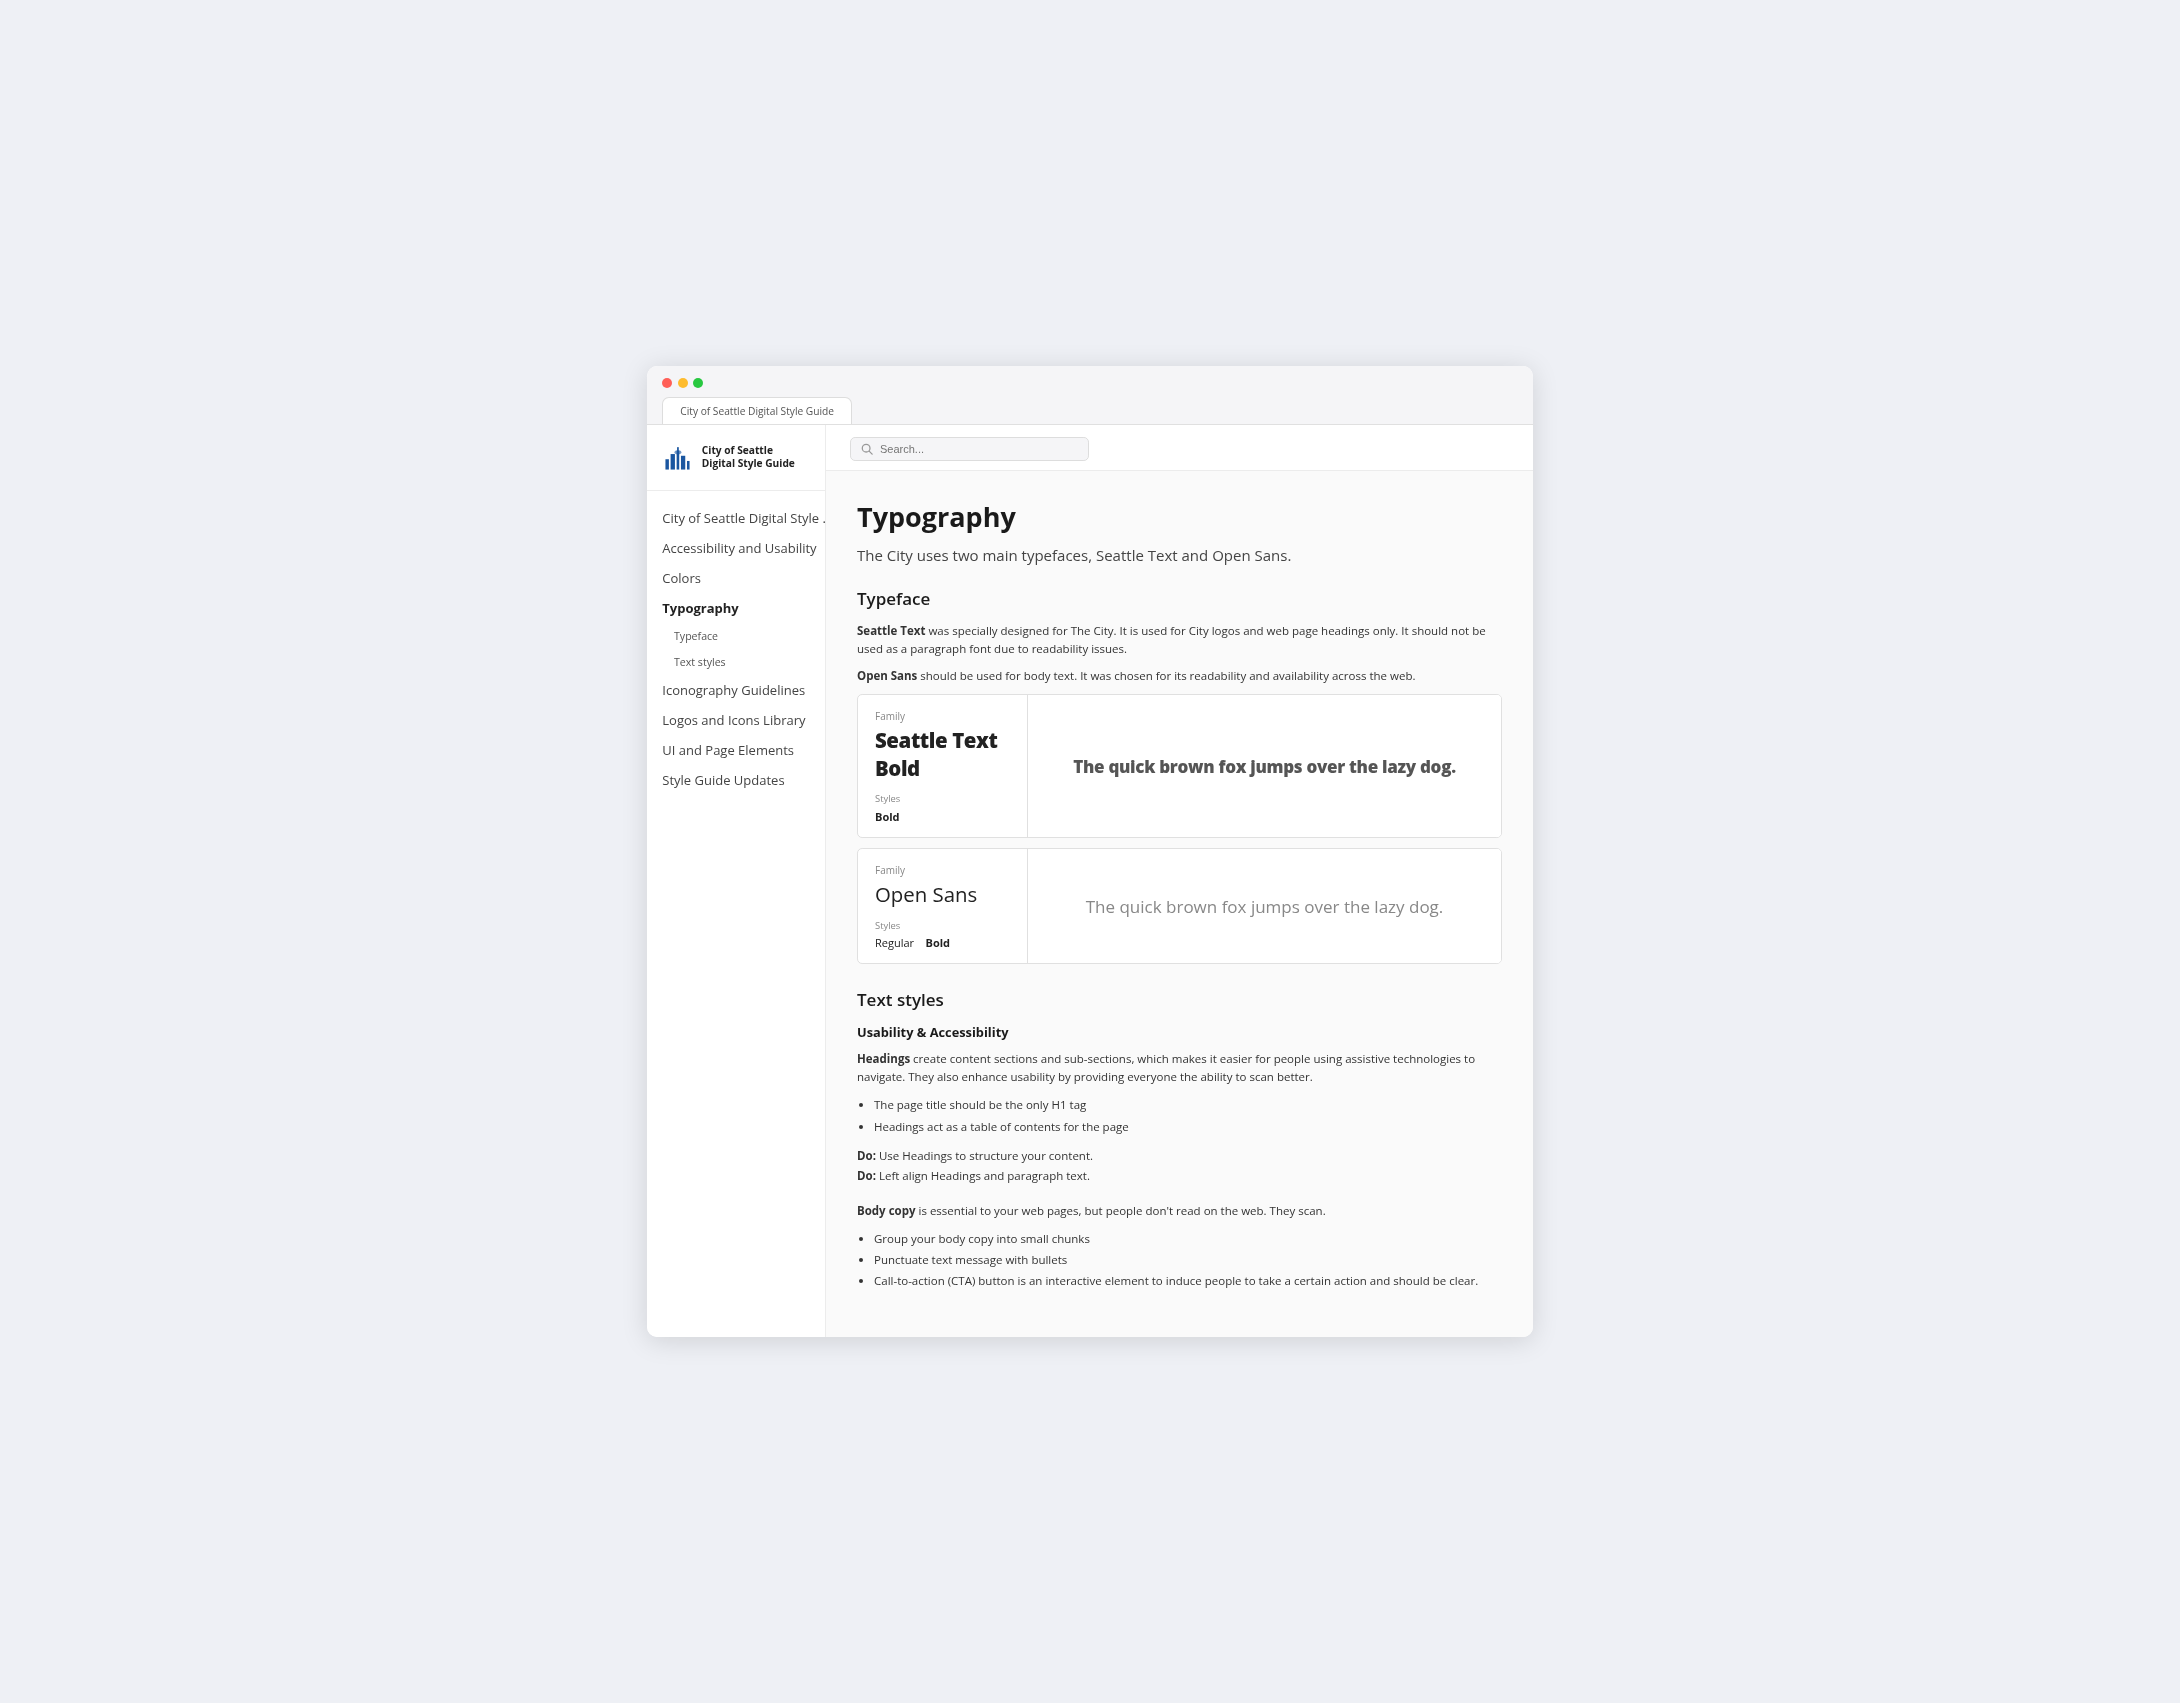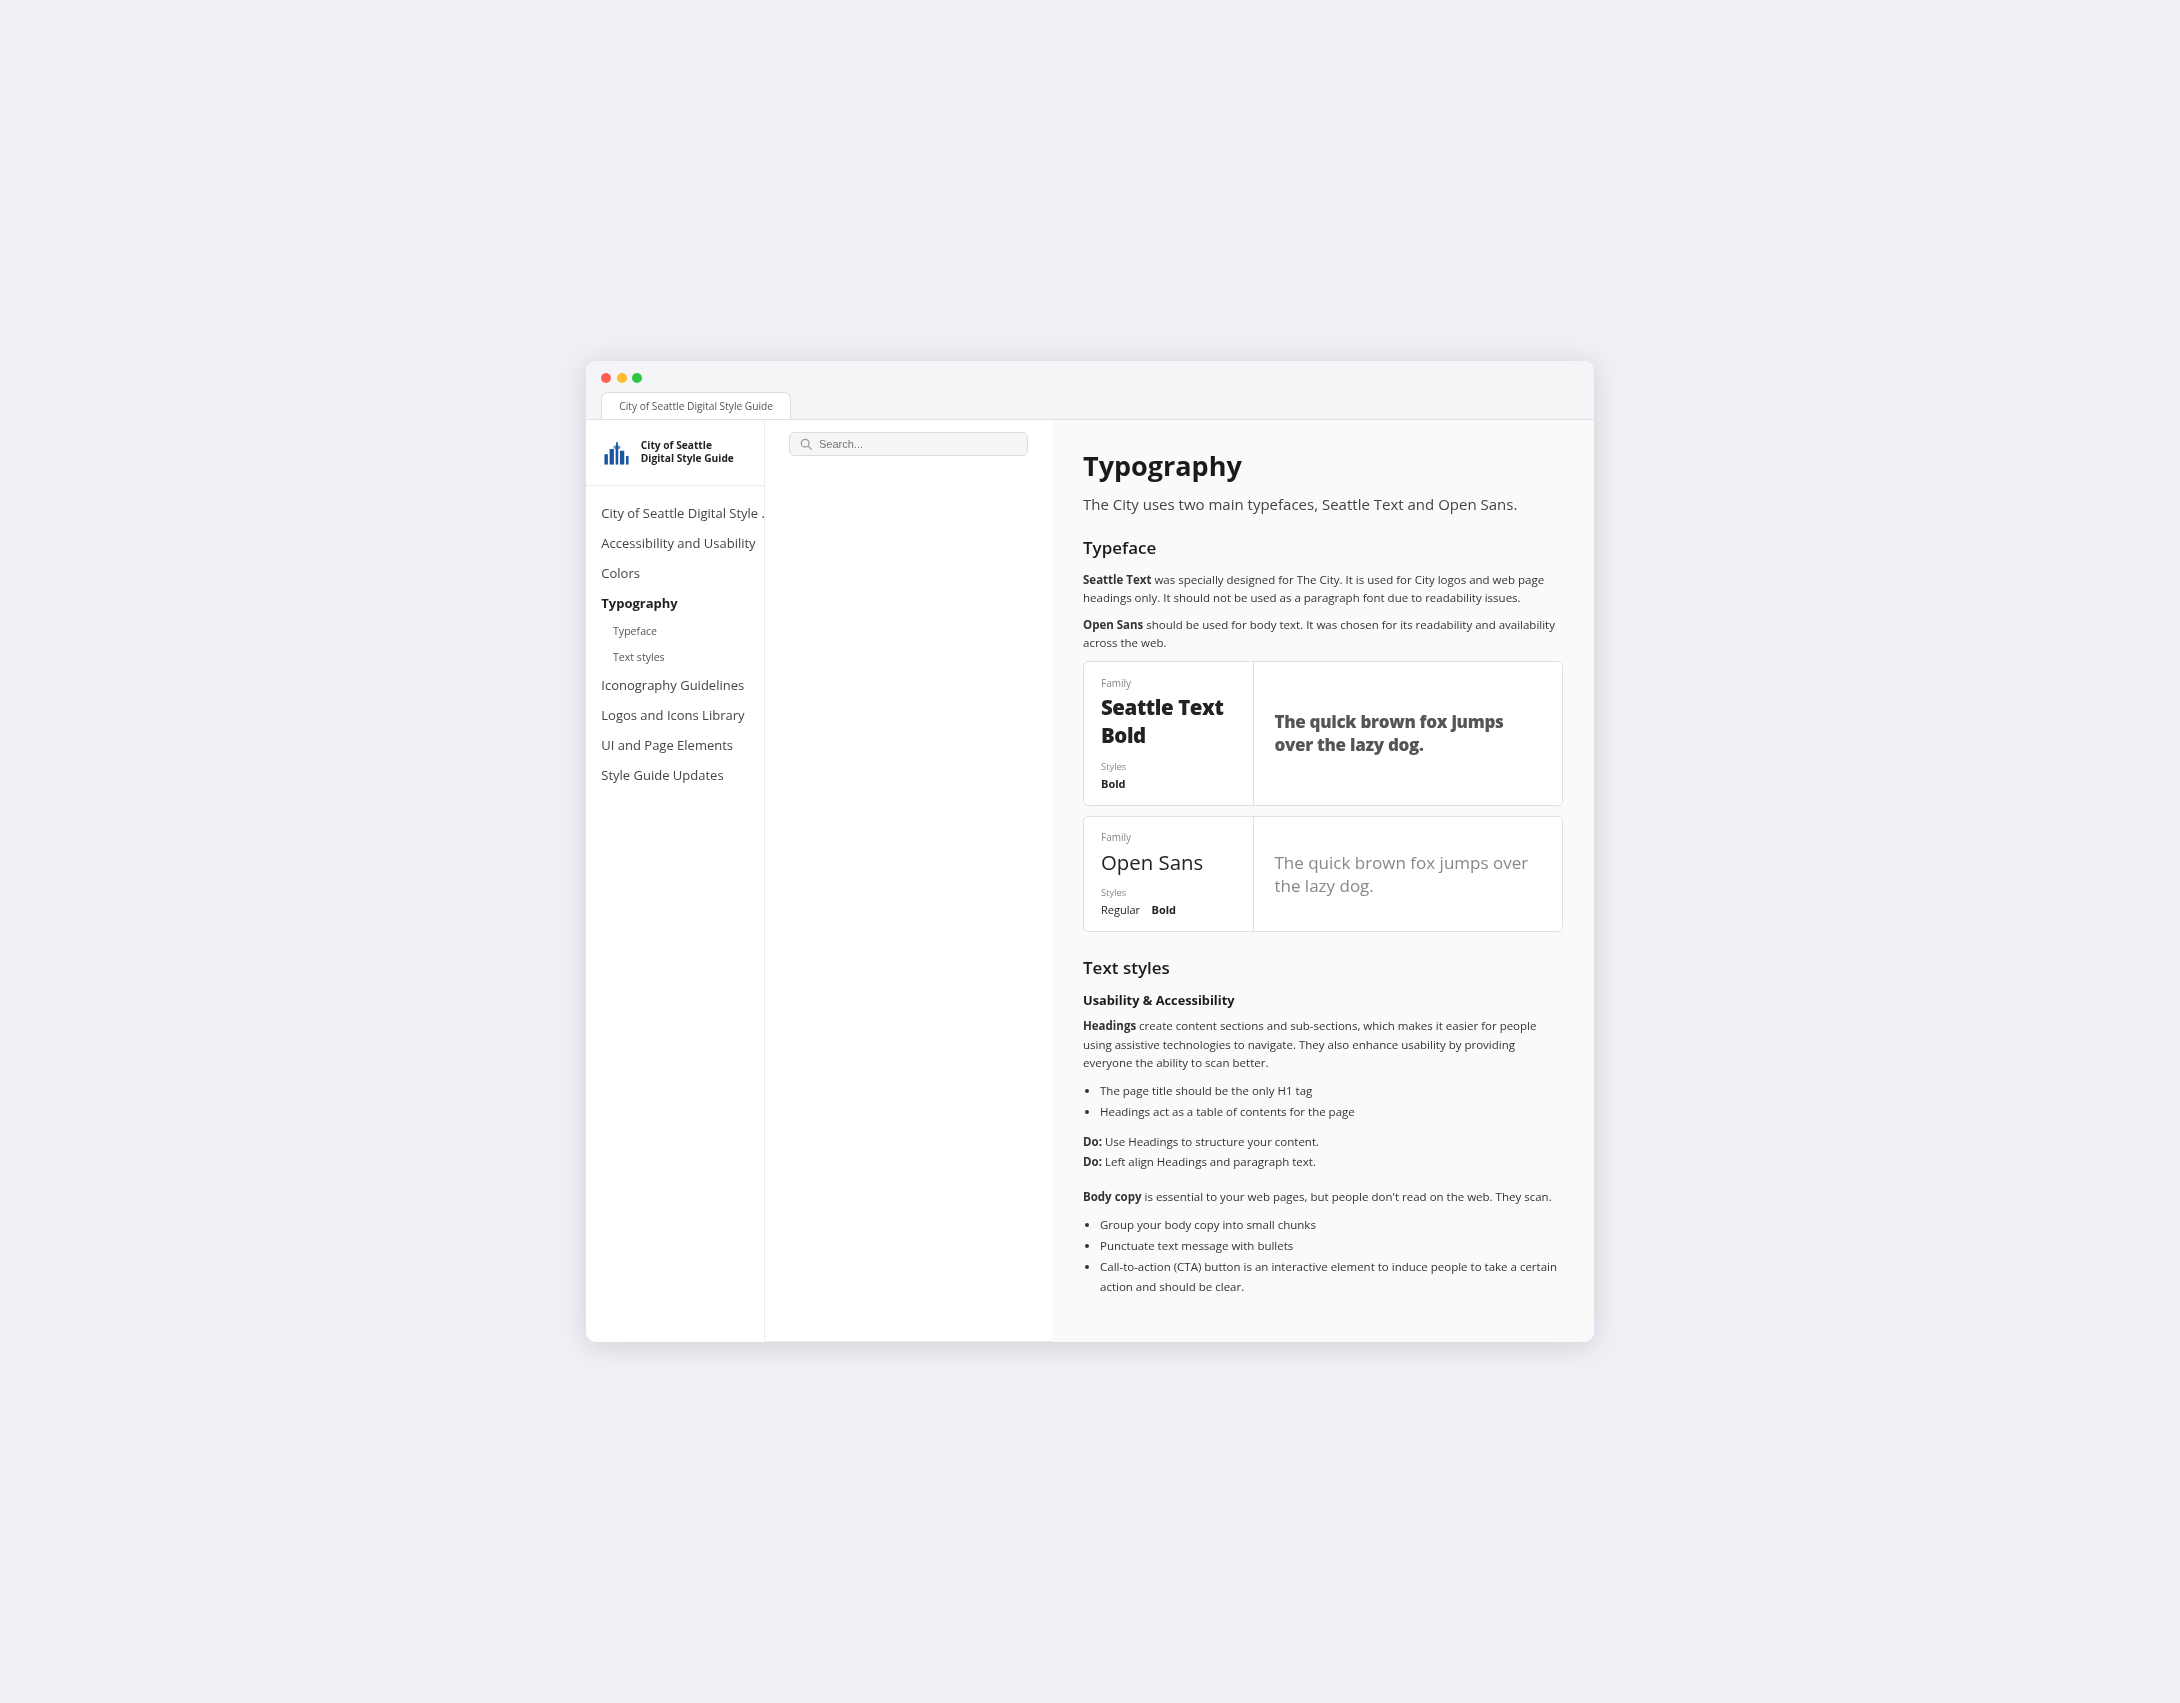--- a/index.html
+++ b/index.html
@@ -13,21 +13,21 @@
       display: flex;
       align-items: center;
       justify-content: center;
       padding: 34px;
     }
 
     .browser-window {
       background: #fff;
       border-radius: 10.2px;
       box-shadow: 0 3.4px 27px rgba(0,0,0,0.13);
-      width: 1008px;
+      width: 886px;
       min-height: 698px;
       overflow: hidden;
       display: flex;
       flex-direction: column;
     }
 
     .browser-chrome {
       background: #f5f5f7;
       padding: 12px 15.3px 0 15.3px;
       border-bottom: 0.9px solid #e0e0e0;
@@ -129,21 +129,21 @@
       padding-left: 27px;
       font-size: 10.6px;
       color: #555;
     }
 
     
     .main-content {
       flex: 1;
       background: #fafafa;
       display: flex;
-      flex-direction: row;
+      flex-direction: column;
     }
 
     .search-bar-row {
       padding: 12px 24px 8.5px 24px;
       background: #fff;
       border-bottom: 0.9px solid #ececec;
     }
 
     .search-bar {
       display: flex;

